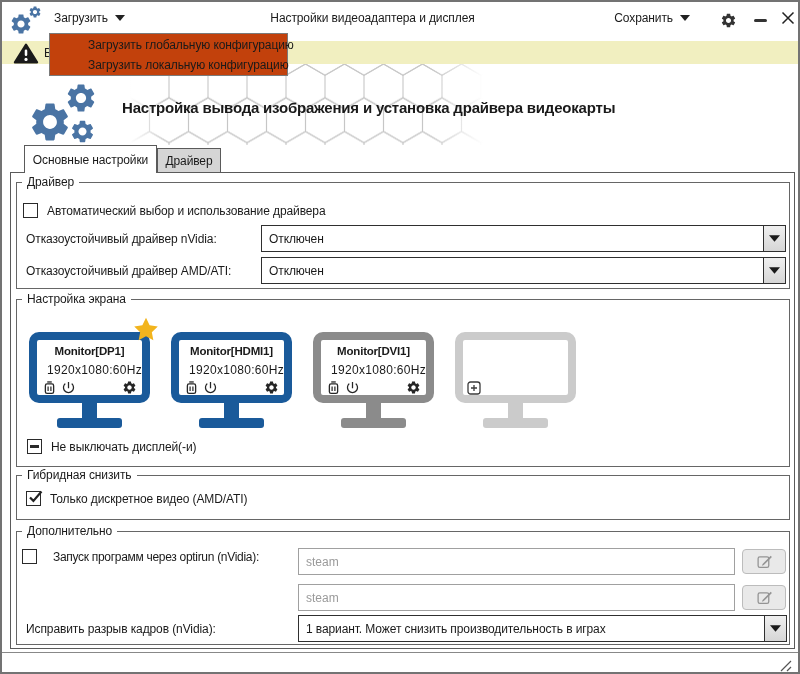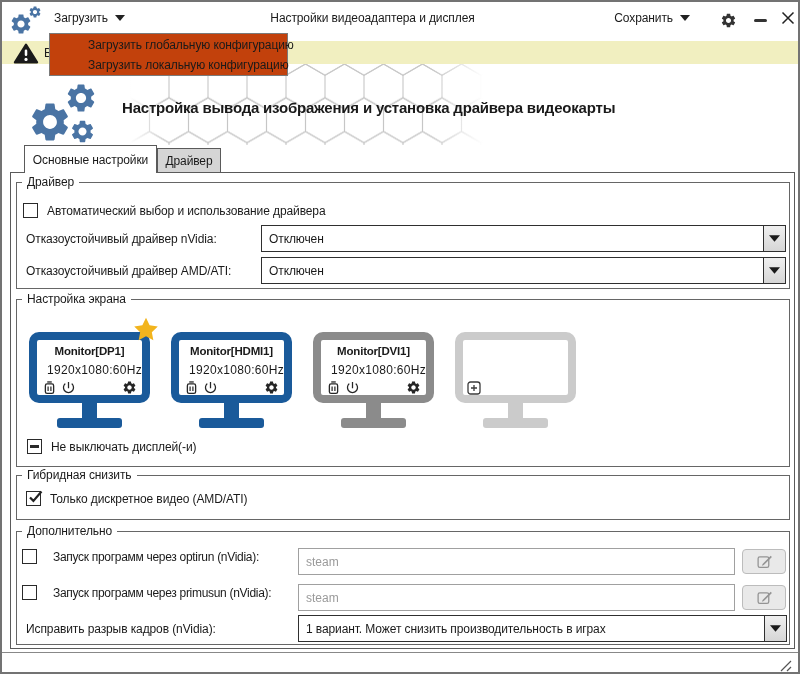--- a/index.html
+++ b/index.html
@@ -344,24 +344,20 @@
       <span class="checkbox"></span>
       <span>Запуск программ через optirun (nVidia):</span>
     </div>
     <input class="tinput" style="left: 281px; top: 16px; width: 437px; height: 27px;" readonly="" value="steam">
     <div class="editbtn" style="left:725px; top:17px;">
       <svg width="17" height="17">
           <use href="#ic-edit"></use>
         </svg>
     </div>
 
-    <div class="cb-row" style="left:5px; top:53px;">
-      <span class="checkbox"></span>
-      <span>Запуск программ через primusun (nVidia):</span>
-    </div>
     <input class="tinput" style="left: 281px; top: 52px; width: 437px; height: 27px;" readonly="" value="steam">
     <div class="editbtn" style="left:725px; top:53px;">
       <svg width="17" height="17">
           <use href="#ic-edit"></use>
         </svg>
     </div>
 
     <div class="flabel" style="left:9px; top:83px; height:27px;">Исправить разрыв кадров (nVidia):</div>
     <div class="combo" style="left:281px; top:83px; width:489px; height:27px;">
       <span class="combo-value">1 вариант. Может снизить производительность в играх</span>

